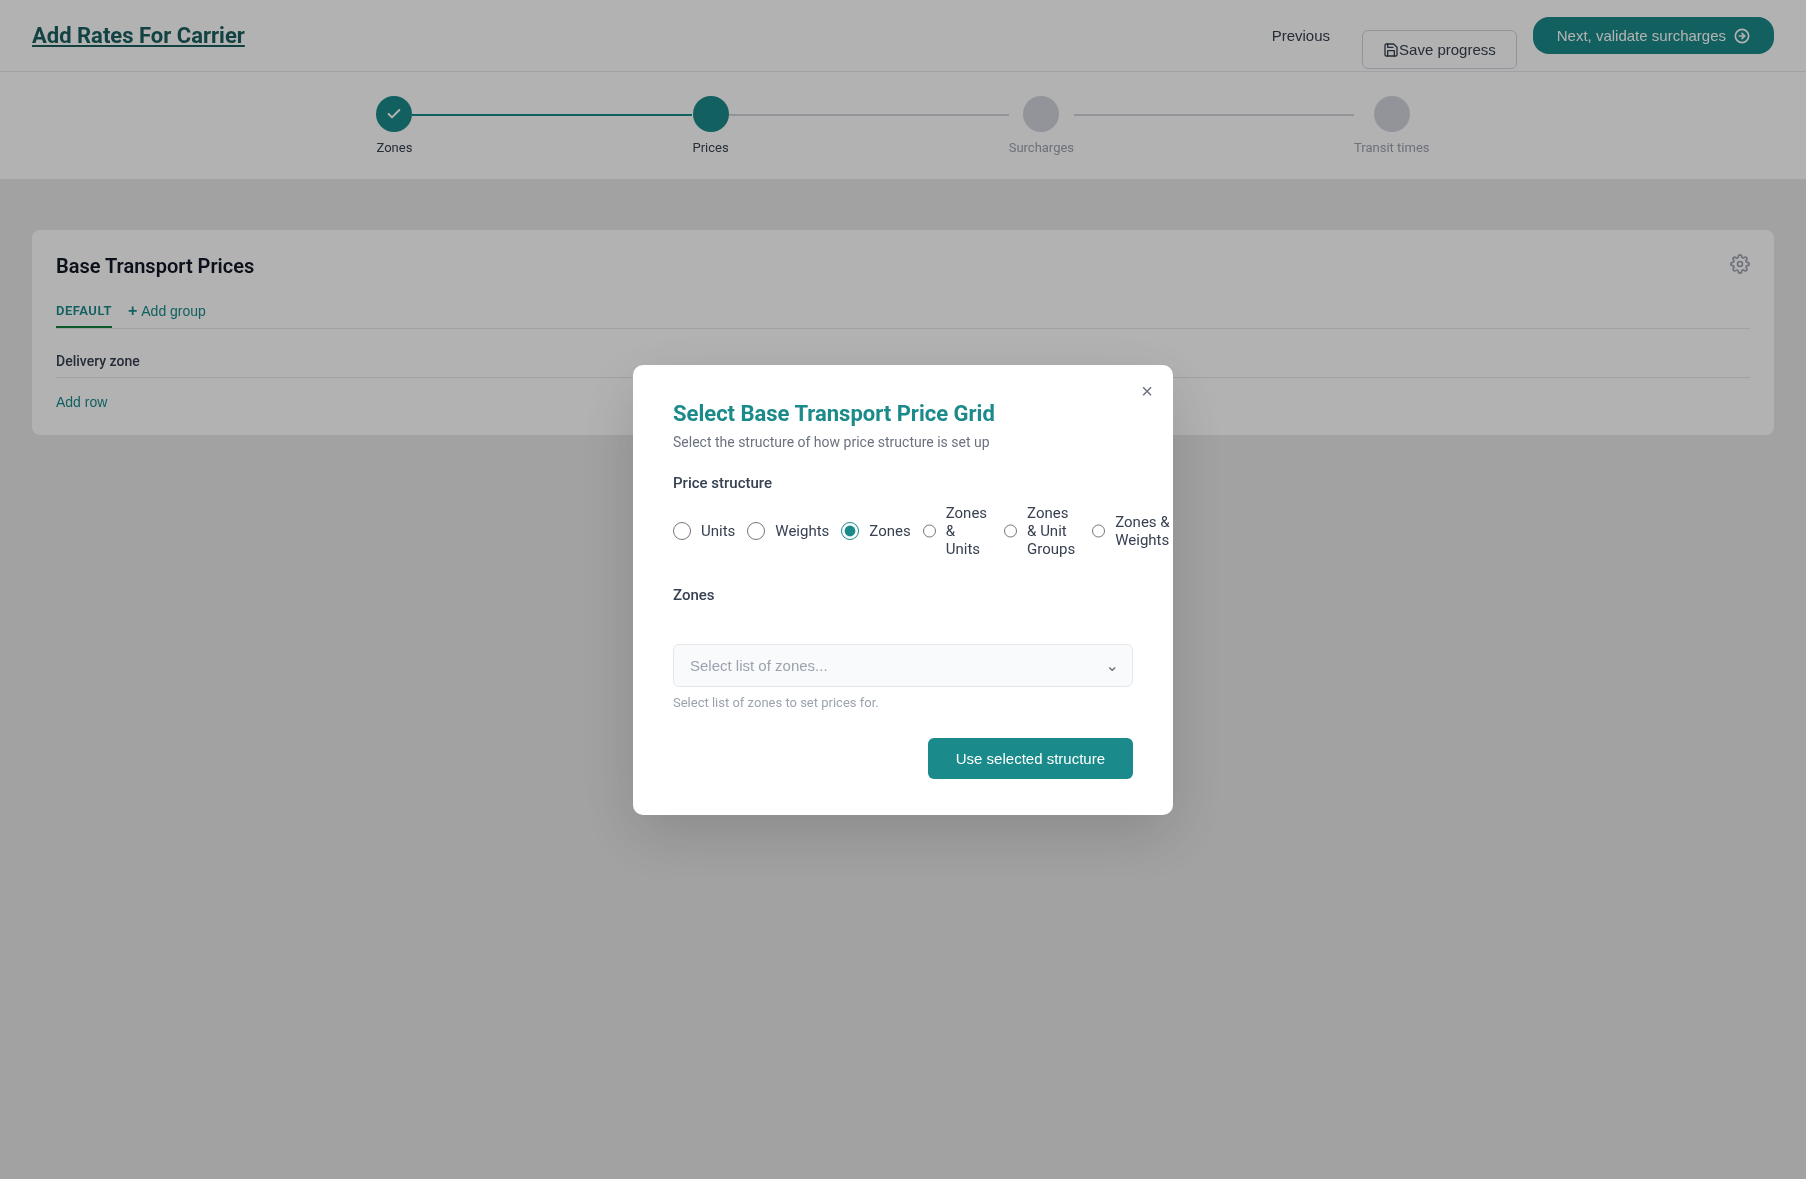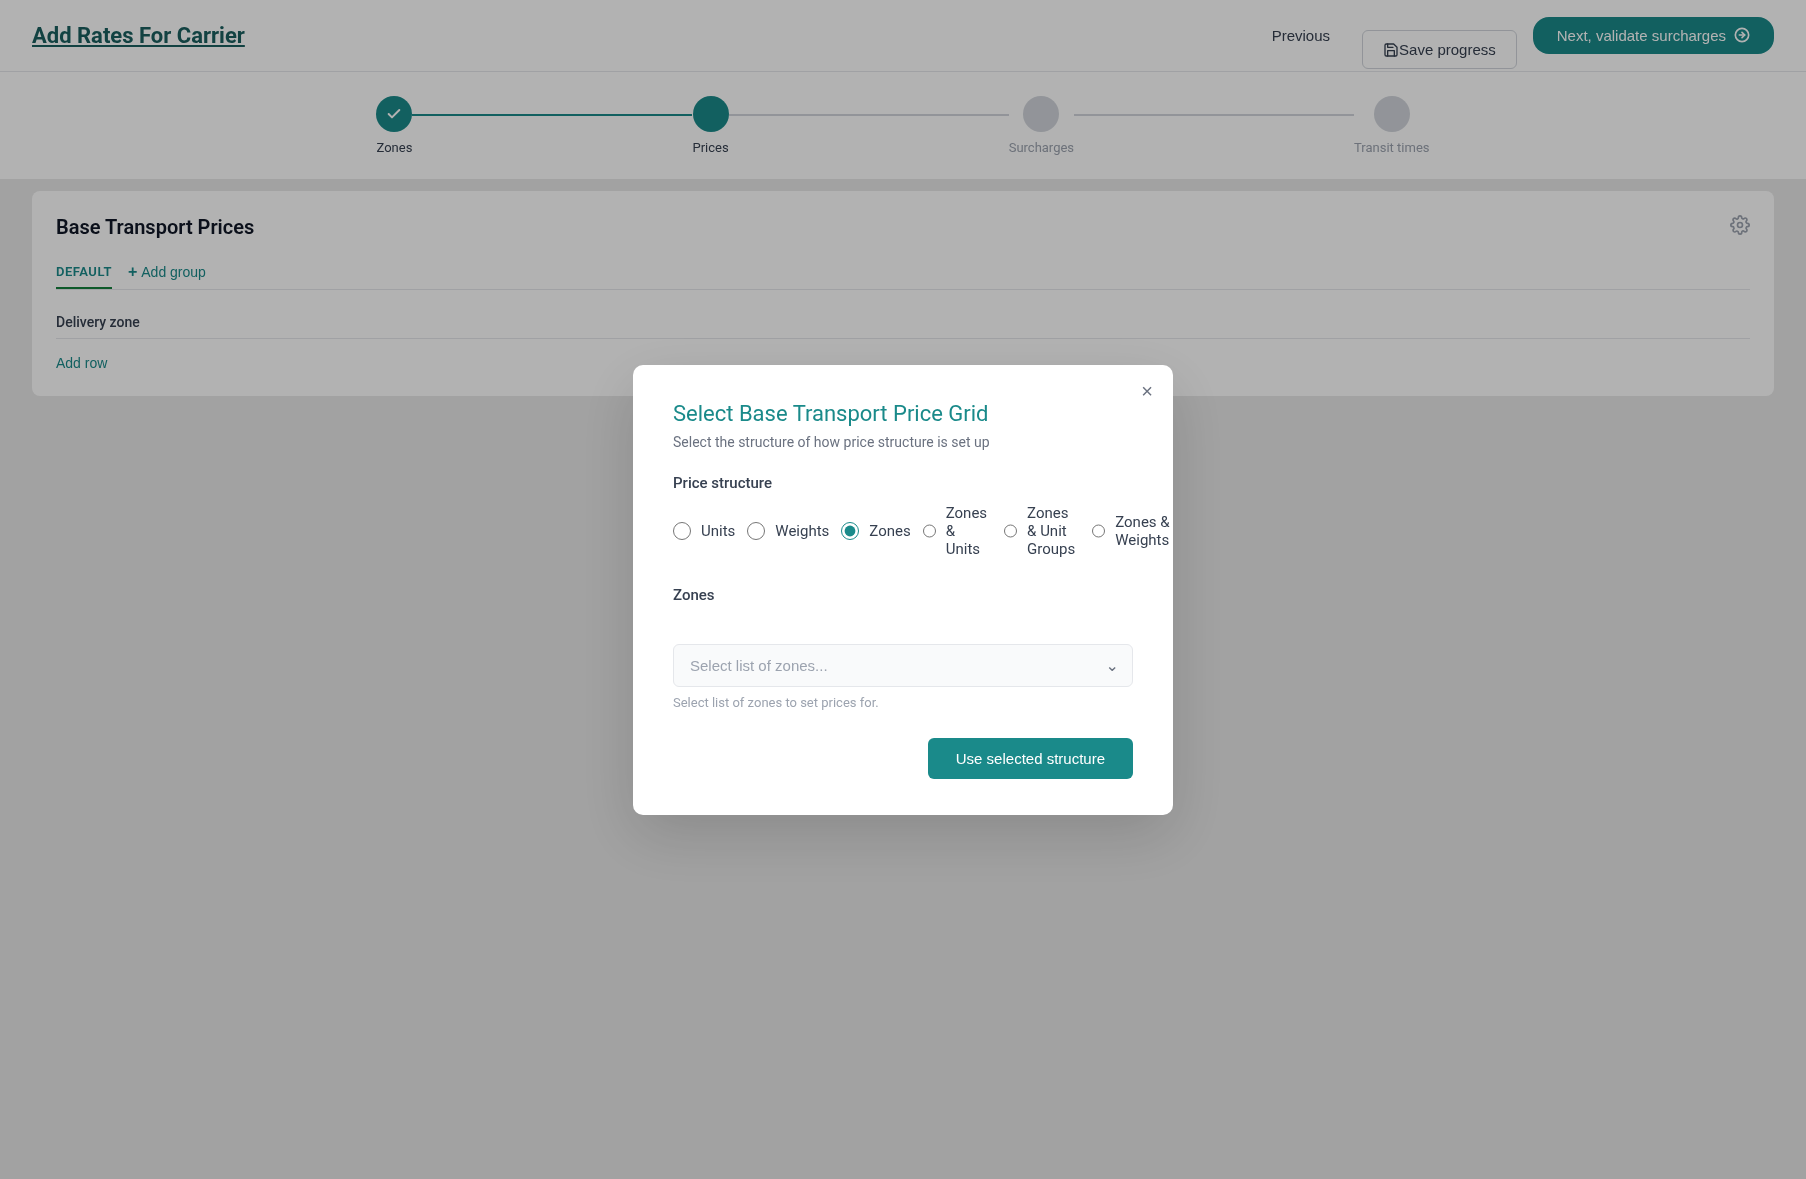--- a/index.html
+++ b/index.html
@@ -46,21 +46,21 @@
       border: 1.5px solid #d1d5db;
       border-radius: 6px;
       font-size: 15px;
       color: #374151;
       cursor: pointer;
       padding: 10px 20px;
       margin-top: 28px;
     }
     .btn-next {
       display: flex;
-      align-items: flex-start;
+      align-items: flex-end;
       gap: 8px;
       background: #1a8a8a;
       border: none;
       border-radius: 16px;
       font-size: 15px;
       color: #fff;
       cursor: pointer;
       padding: 10px 24px;
       font-weight: 500;
     }
@@ -117,20 +117,21 @@
       background: #d1d5db;
       margin-bottom: 22px;
     }
     .step-line.completed {
       background: #1a8a8a;
     }
 
     
     .main-content {
       padding: 12px 32px;
+      margin-top: 39px;
     }
     .card {
       background: #fff;
       border-radius: 8px;
       padding: 24px;
     }
     .card-title {
       font-size: 20px;
       font-weight: 600;
       color: #111827;
@@ -217,21 +218,21 @@
       right: 20px;
       background: none;
       border: none;
       font-size: 20px;
       color: #6b7280;
       cursor: pointer;
       line-height: 1;
     }
     .modal-title {
       font-size: 22px;
-      font-weight: 400;
+      font-weight: 700;
       color: #1a8a8a;
       margin-bottom: 8px;
     }
     .modal-subtitle {
       font-size: 14px;
       color: #6b7280;
       margin-bottom: 24px;
     }
     .section-label {
       font-size: 15px;

